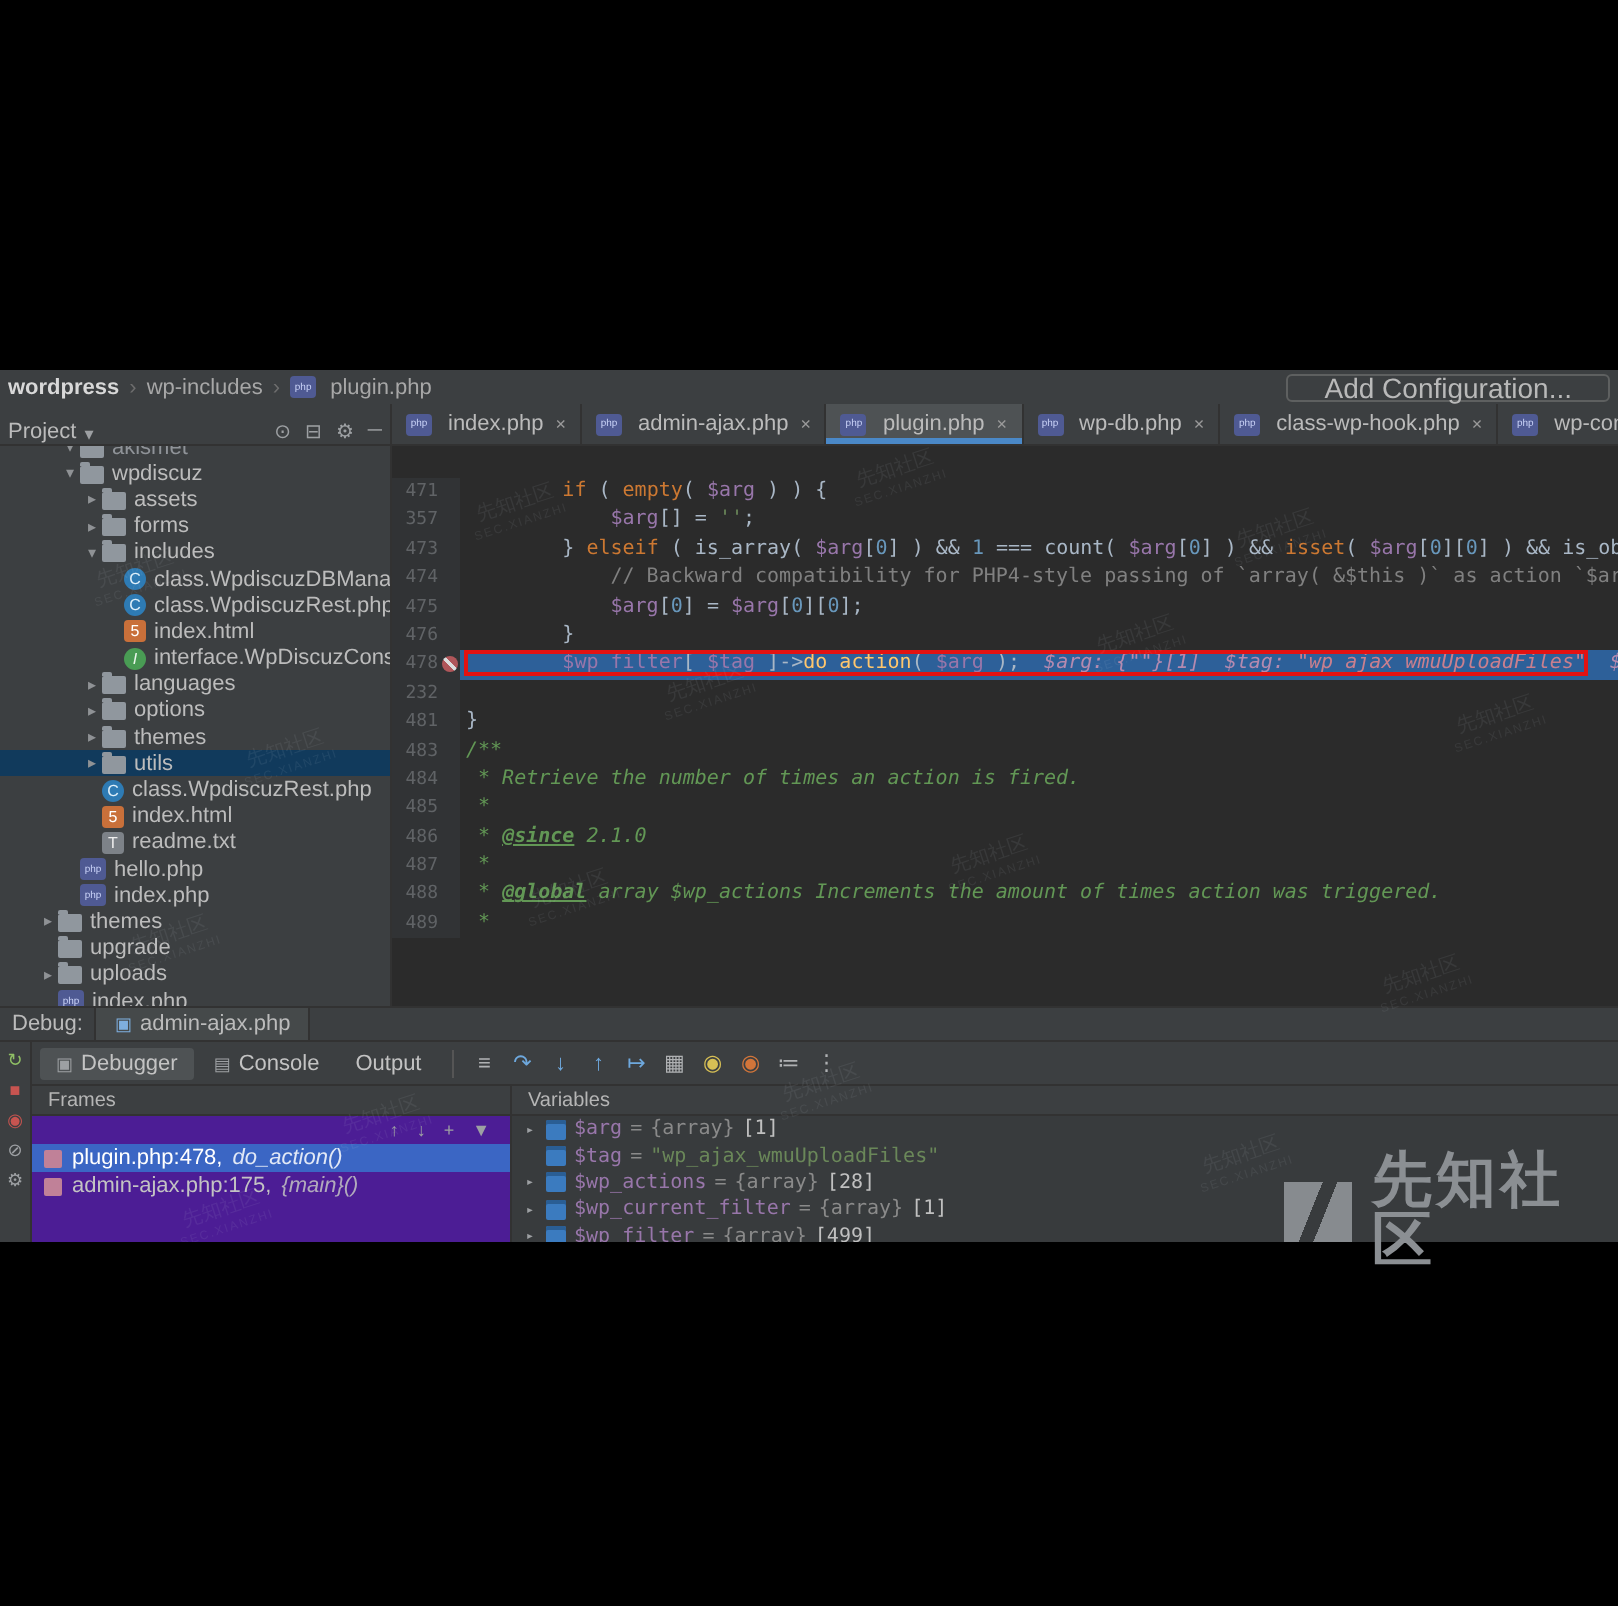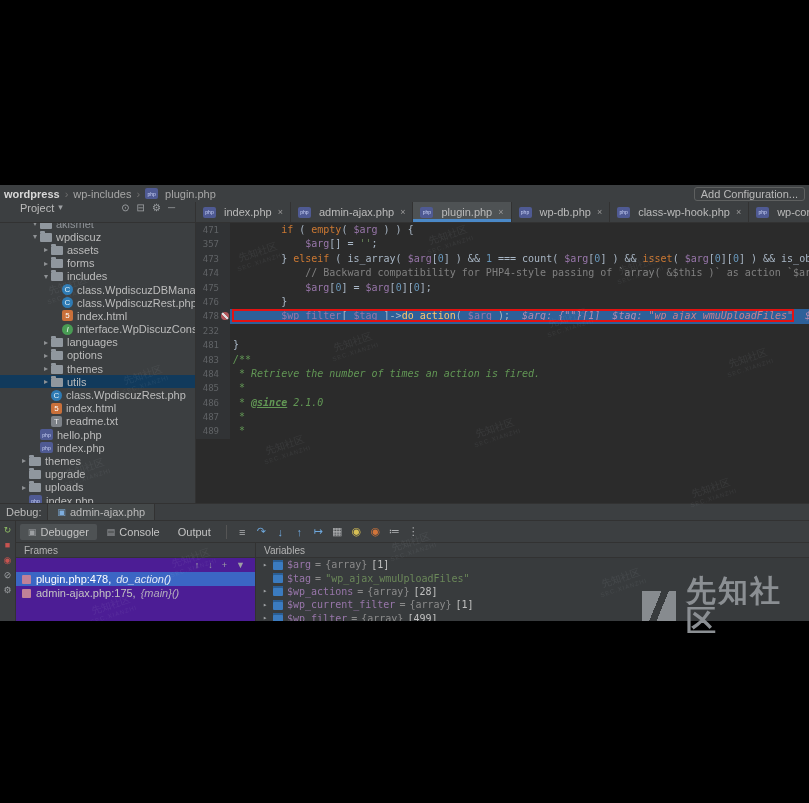--- a/index.html
+++ b/index.html
@@ -10,25 +10,25 @@
   .ide{position:absolute;left:0;top:185px;width:809px;height:436px;background:#3c3f41;color:#bbb;
        font-size:11px;display:flex;flex-direction:column;overflow:hidden}
 
   
   .breadcrumb-bar{height:17px;flex:0 0 auto;display:flex;align-items:center;padding:0 4px;background:#3c3f41}
   .crumbs{display:flex;align-items:center;gap:5px;color:#a7a7a7;white-space:nowrap}
   .crumb{display:flex;align-items:center;gap:3px}
   .crumb.first{color:#d8d8d8;font-weight:bold}
   .crumb-sep{color:#6e6e6e}
   .add-config{margin-left:auto;background:transparent;border:1px solid #5e6060;border-radius:3px;
-       color:#b9b9b9;font-size:11px;height:14px;line-height:12px;padding:0 6px;font-family:inherit;white-space:nowrap}
+       color:#b9b9b9;font-size:14px;height:14px;line-height:12px;padding:0 18px;font-family:inherit;white-space:nowrap}
 
   
   .tab-row{height:21px;flex:0 0 auto;display:flex;background:#3c3f41;border-bottom:1px solid #323232}
-  .project-header{width:196px;flex:0 0 auto;display:flex;align-items:flex-start;gap:4px;padding:0 20px;border-right:1px solid #323232}
+  .project-header{width:196px;flex:0 0 auto;display:flex;align-items:flex-end;gap:4px;padding:0 4px;border-right:1px solid #323232}
   .proj-caret{color:#9da0a3;font-size:9px}
   .proj-icons{margin-left:auto;display:flex;gap:7px;color:#9da0a3;font-size:10px}
   .hicon{cursor:default}
   .etabs{flex:1;display:flex;overflow:hidden}
   .etab{display:flex;align-items:center;gap:4px;padding:0 7px;border-right:1px solid #323232;color:#bbb;white-space:nowrap;font-size:11px}
   .etab.active{background:#4e5254;box-shadow:inset 0 -3px 0 #4a88c7}
   .etab .close{color:#9a9a9a;font-size:9px;margin-left:2px}
 
   
   .main{flex:1;display:flex;min-height:0}
@@ -42,21 +42,21 @@
   .ficon.folder{width:12px;height:9px;background:#90979e;border-radius:1px;position:relative;margin-top:1px}
   .ficon.folder::before{content:"";position:absolute;top:-2px;left:0;width:5px;height:2px;background:#90979e;border-radius:1px 1px 0 0}
   .ficon.class{width:11px;height:11px;border-radius:50%;background:#2e7bb4;color:#dff0fa;font-size:8px}
   .ficon.interface{width:11px;height:11px;border-radius:50%;background:#499c54;color:#eaf7ec;font-size:8px;font-style:italic}
   .ficon.php{width:13px;height:11px;border-radius:2px;background:#4f5a93;color:#c9d2f7;font-size:5px;letter-spacing:0}
   .ficon.html{width:11px;height:11px;border-radius:2px;background:#c9703a;color:#fff;font-size:8px}
   .ficon.txt{width:11px;height:11px;border-radius:2px;background:#7d8288;color:#eee;font-size:8px}
 
   
   .editor{flex:1;background:#2b2b2b;font-family:"DejaVu Sans Mono",monospace;font-size:10px;
-          overflow:hidden;padding-top:0;position:relative;min-width:0}
+          overflow:hidden;padding-top:16px;position:relative;min-width:0}
   .line{display:flex;height:14.4px;line-height:14.4px;white-space:pre}
   .ln{width:34px;flex:0 0 auto;text-align:right;padding-right:11px;color:#606366;background:#313335;position:relative;font-size:9px}
   .gicon{position:absolute;right:1px;top:3px;width:8px;height:8px;border-radius:50%;
          background:linear-gradient(45deg,#b0565a 42%,#ddd 42% 58%,#b0565a 58%)}
   .code{flex:1;padding-left:3px;min-width:0;overflow:hidden}
   .line.exec .code{background:#2d6099}
   .redbox{outline:2px solid #e31212;outline-offset:-1px}
   .caret{display:inline-block;width:1.5px;height:11px;background:#d0d0d0;transform:translateY(2px)}
 
   .seg-pl{color:#a9b7c6}
@@ -311,20 +311,21 @@
           <div class="line"><span class="ln">475</span><span class="code"><span class="seg-pl">            </span><span class="seg-var">$arg</span><span class="seg-pl">[</span><span class="seg-num">0</span><span class="seg-pl">] = </span><span class="seg-var">$arg</span><span class="seg-pl">[</span><span class="seg-num">0</span><span class="seg-pl">][</span><span class="seg-num">0</span><span class="seg-pl">];</span></span></div>
           <div class="line"><span class="ln">476</span><span class="code"><span class="seg-pl">        }</span></span></div>
           <div class="line exec"><span class="ln">478<span class="gicon"></span></span><span class="code"><span class="redbox"><span class="seg-pl">        </span><span class="seg-var">$wp_filter</span><span class="seg-pl">[ </span><span class="seg-var">$tag</span><span class="seg-pl"> ]-&gt;</span><span class="seg-fn">do_action</span><span class="seg-pl">( </span><span class="seg-var">$arg</span><span class="seg-pl"> );</span><span class="seg-hint">  $arg: {""}[1]  $tag: </span><span class="seg-hintstr">"wp_ajax_wmuUploadFiles"</span></span><span class="seg-hint">  $wp_filter: {quer</span></span></div>
           <div class="line"><span class="ln">232</span><span class="code"></span></div>
           <div class="line"><span class="ln">481</span><span class="code"><span class="seg-pl">}</span></span></div>
           <div class="line"><span class="ln">483</span><span class="code"><span class="seg-doc">/**</span></span></div>
           <div class="line"><span class="ln">484</span><span class="code"><span class="seg-doc"> * Retrieve the number of times an action is fired.</span></span></div>
           <div class="line"><span class="ln">485</span><span class="code"><span class="seg-doc"> *</span></span></div>
           <div class="line"><span class="ln">486</span><span class="code"><span class="seg-doc"> * </span><span class="seg-doctag">@since</span><span class="seg-doc"> 2.1.0</span></span></div>
           <div class="line"><span class="ln">487</span><span class="code"><span class="seg-doc"> *</span></span></div>
+          <div class="line"><span class="ln">488</span><span class="code"><span class="seg-doc"> * </span><span class="seg-doctag">@global</span><span class="seg-doc"> array $wp_actions Increments the amount of times action was triggered.</span></span></div>
           <div class="line"><span class="ln">489</span><span class="code"><span class="seg-doc"> *</span></span></div>
         </div>
     </div>
 
     <div class="debug">
       <div class="dsession">
         <span class="dlabel">Debug:</span>
         <span class="dtab">
           <span class="dtab-icon">▣</span>
           <span>admin-ajax.php</span>

